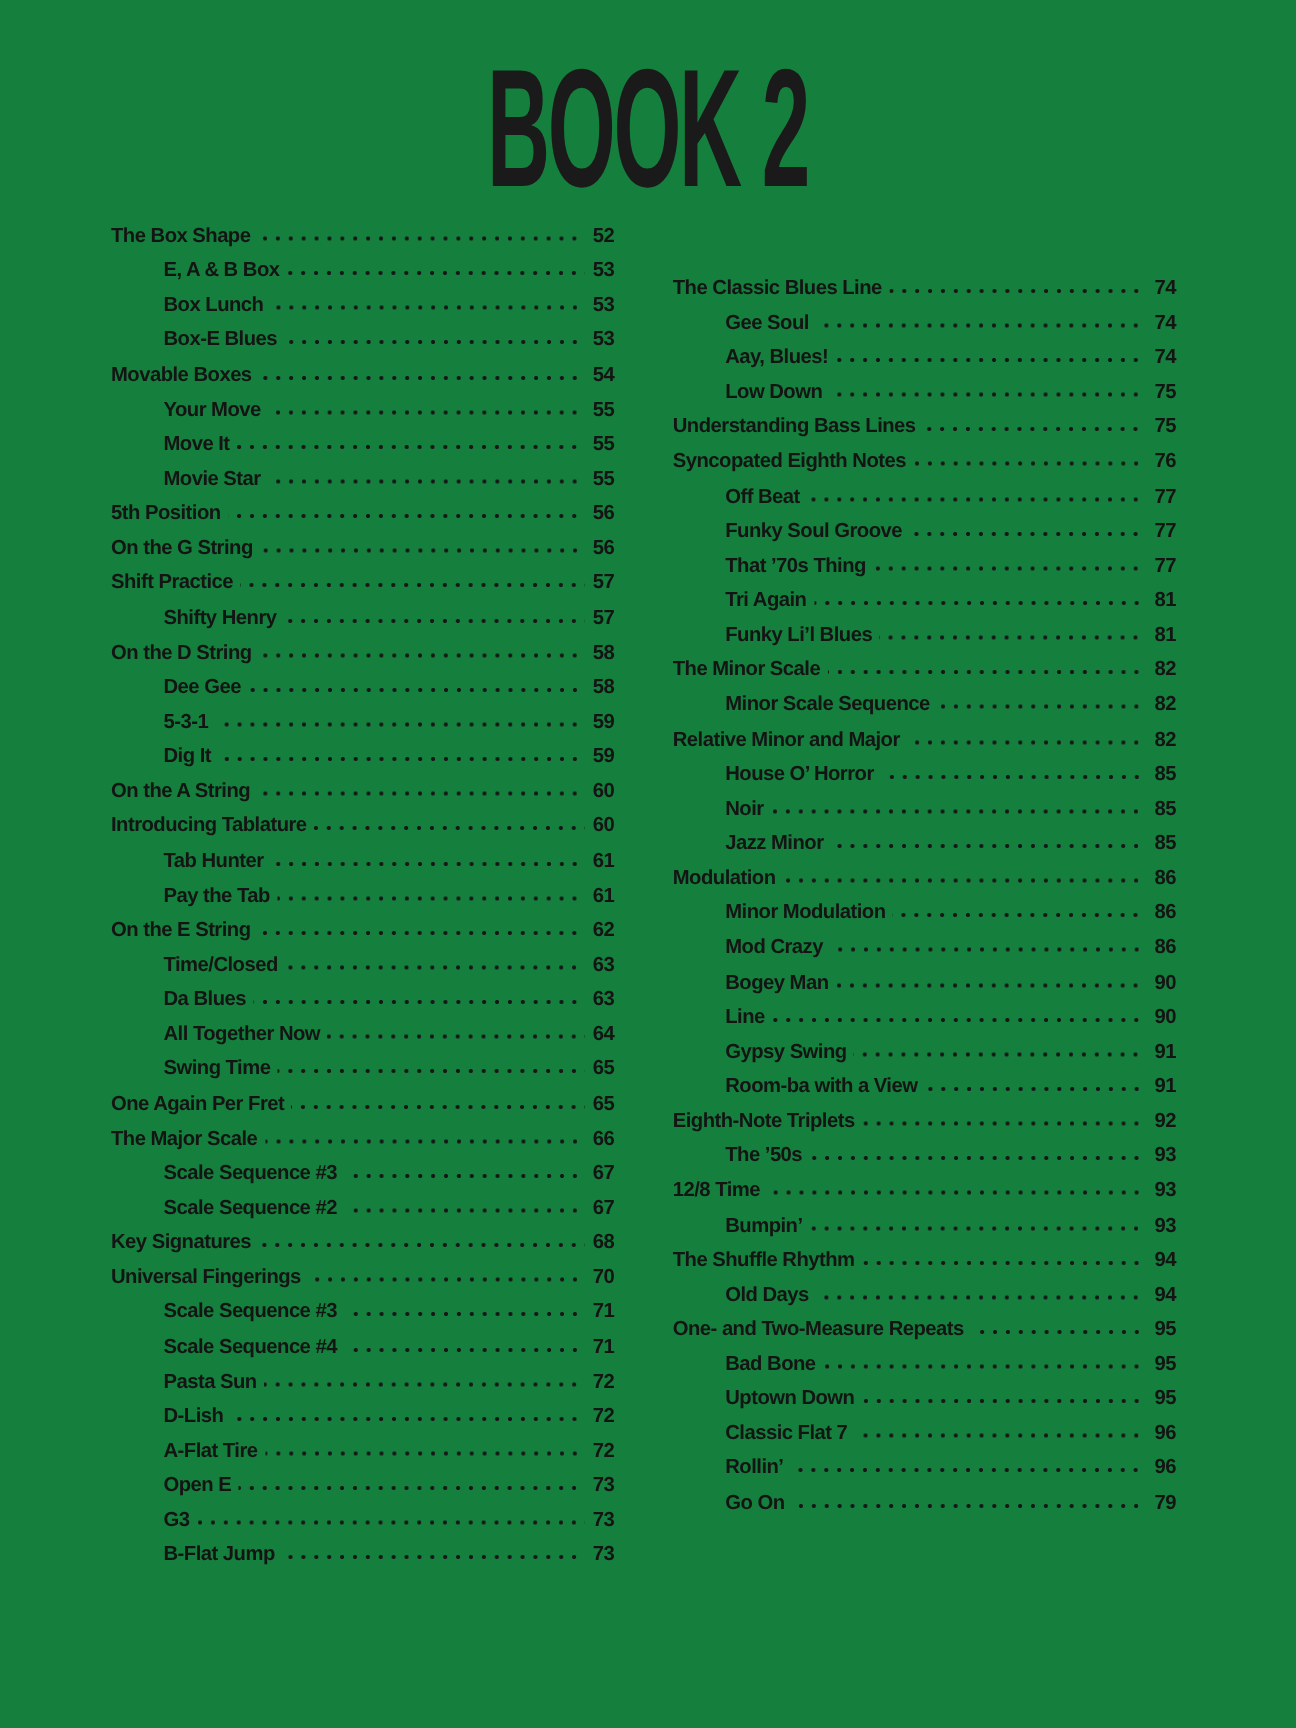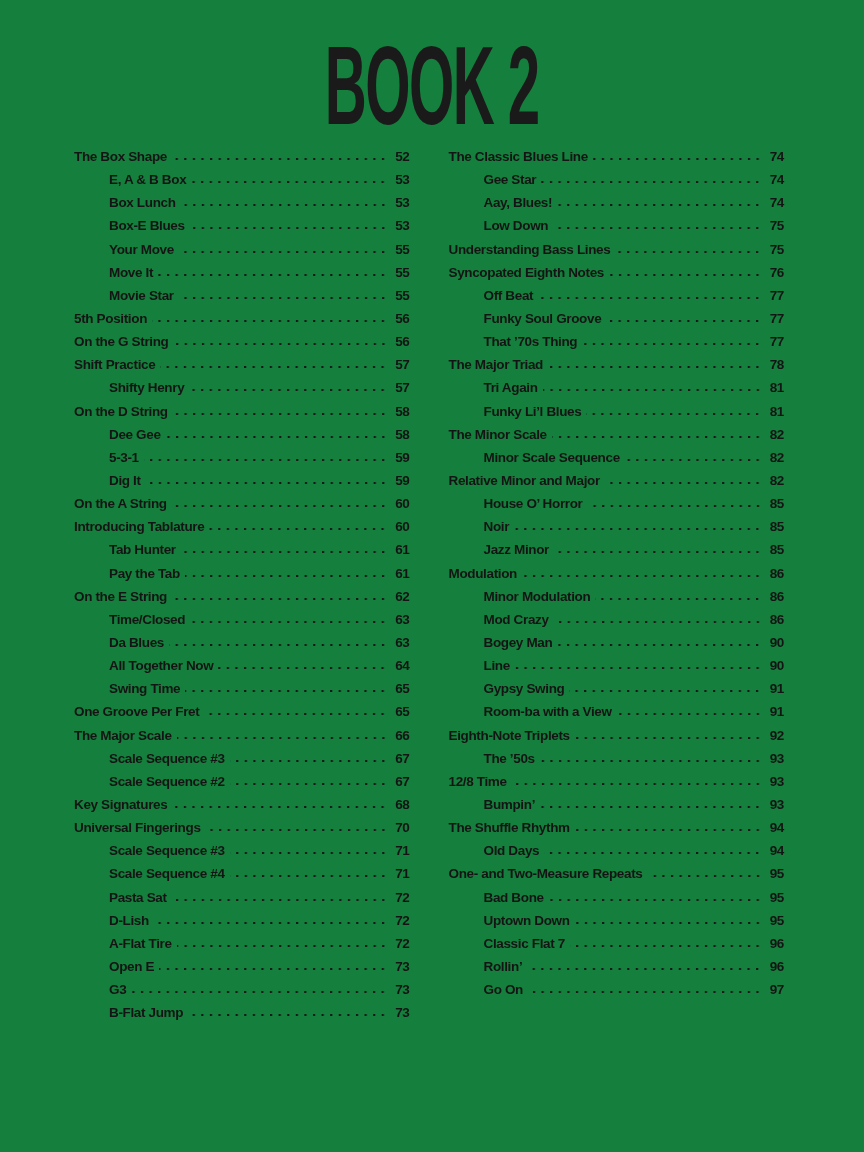--- a/index.html
+++ b/index.html
@@ -33,20 +33,21 @@
     transform-origin: 50% 50%;
     color: #1a1a1a;
   }
   
   .columns {
     display: flex;
     gap: 39px;
     margin-top: 15px;
     padding-left: 74px;
     padding-right: 80px;
+    align-items: center;
   }
   .col { flex: 1; min-width: 0; }
   
   .toc-row {
     display: flex;
     align-items: baseline;
     height: 23.15px;
     line-height: 23.15px;
     font-size: 13.5px;
     font-weight: 700;
@@ -93,20 +94,25 @@
         <div class="toc-row indent">
           <span class="label">Box Lunch</span>
           <span class="dots"></span>
           <span class="pagenum">53</span>
         </div>
         <div class="toc-row indent">
           <span class="label">Box-E Blues</span>
           <span class="dots"></span>
           <span class="pagenum">53</span>
         </div>
+        <div class="toc-row">
+          <span class="label">Movable Boxes</span>
+          <span class="dots"></span>
+          <span class="pagenum">54</span>
+        </div>
         <div class="toc-row indent">
           <span class="label">Your Move</span>
           <span class="dots"></span>
           <span class="pagenum">55</span>
         </div>
         <div class="toc-row indent">
           <span class="label">Move It</span>
           <span class="dots"></span>
           <span class="pagenum">55</span>
         </div>
@@ -194,21 +200,21 @@
           <span class="label">All Together Now</span>
           <span class="dots"></span>
           <span class="pagenum">64</span>
         </div>
         <div class="toc-row indent">
           <span class="label">Swing Time</span>
           <span class="dots"></span>
           <span class="pagenum">65</span>
         </div>
         <div class="toc-row">
-          <span class="label">One Groove Per Fret</span>
+          <span class="label">One Again Per Fret</span>
           <span class="dots"></span>
           <span class="pagenum">65</span>
         </div>
         <div class="toc-row">
           <span class="label">The Major Scale</span>
           <span class="dots"></span>
           <span class="pagenum">66</span>
         </div>
         <div class="toc-row indent">
           <span class="label">Scale Sequence #3</span>
@@ -234,21 +240,21 @@
           <span class="label">Scale Sequence #3</span>
           <span class="dots"></span>
           <span class="pagenum">71</span>
         </div>
         <div class="toc-row indent">
           <span class="label">Scale Sequence #4</span>
           <span class="dots"></span>
           <span class="pagenum">71</span>
         </div>
         <div class="toc-row indent">
-          <span class="label">Pasta Sat</span>
+          <span class="label">Pasta Sun</span>
           <span class="dots"></span>
           <span class="pagenum">72</span>
         </div>
         <div class="toc-row indent">
           <span class="label">D-Lish</span>
           <span class="dots"></span>
           <span class="pagenum">72</span>
         </div>
         <div class="toc-row indent">
           <span class="label">A-Flat Tire</span>
@@ -271,21 +277,21 @@
           <span class="pagenum">73</span>
         </div>
       </div>
     <div class="col" id="col-right">
         <div class="toc-row">
           <span class="label">The Classic Blues Line</span>
           <span class="dots"></span>
           <span class="pagenum">74</span>
         </div>
         <div class="toc-row indent">
-          <span class="label">Gee Star</span>
+          <span class="label">Gee Soul</span>
           <span class="dots"></span>
           <span class="pagenum">74</span>
         </div>
         <div class="toc-row indent">
           <span class="label">Aay, Blues!</span>
           <span class="dots"></span>
           <span class="pagenum">74</span>
         </div>
         <div class="toc-row indent">
           <span class="label">Low Down</span>
@@ -310,25 +316,20 @@
         <div class="toc-row indent">
           <span class="label">Funky Soul Groove</span>
           <span class="dots"></span>
           <span class="pagenum">77</span>
         </div>
         <div class="toc-row indent">
           <span class="label">That ’70s Thing</span>
           <span class="dots"></span>
           <span class="pagenum">77</span>
         </div>
-        <div class="toc-row">
-          <span class="label">The Major Triad</span>
-          <span class="dots"></span>
-          <span class="pagenum">78</span>
-        </div>
         <div class="toc-row indent">
           <span class="label">Tri Again</span>
           <span class="dots"></span>
           <span class="pagenum">81</span>
         </div>
         <div class="toc-row indent">
           <span class="label">Funky Li’l Blues</span>
           <span class="dots"></span>
           <span class="pagenum">81</span>
         </div>
@@ -448,17 +449,17 @@
           <span class="pagenum">96</span>
         </div>
         <div class="toc-row indent">
           <span class="label">Rollin’</span>
           <span class="dots"></span>
           <span class="pagenum">96</span>
         </div>
         <div class="toc-row indent">
           <span class="label">Go On</span>
           <span class="dots"></span>
-          <span class="pagenum">97</span>
+          <span class="pagenum">79</span>
         </div>
       </div>
   </div>
 </div>
 
 </body></html>

